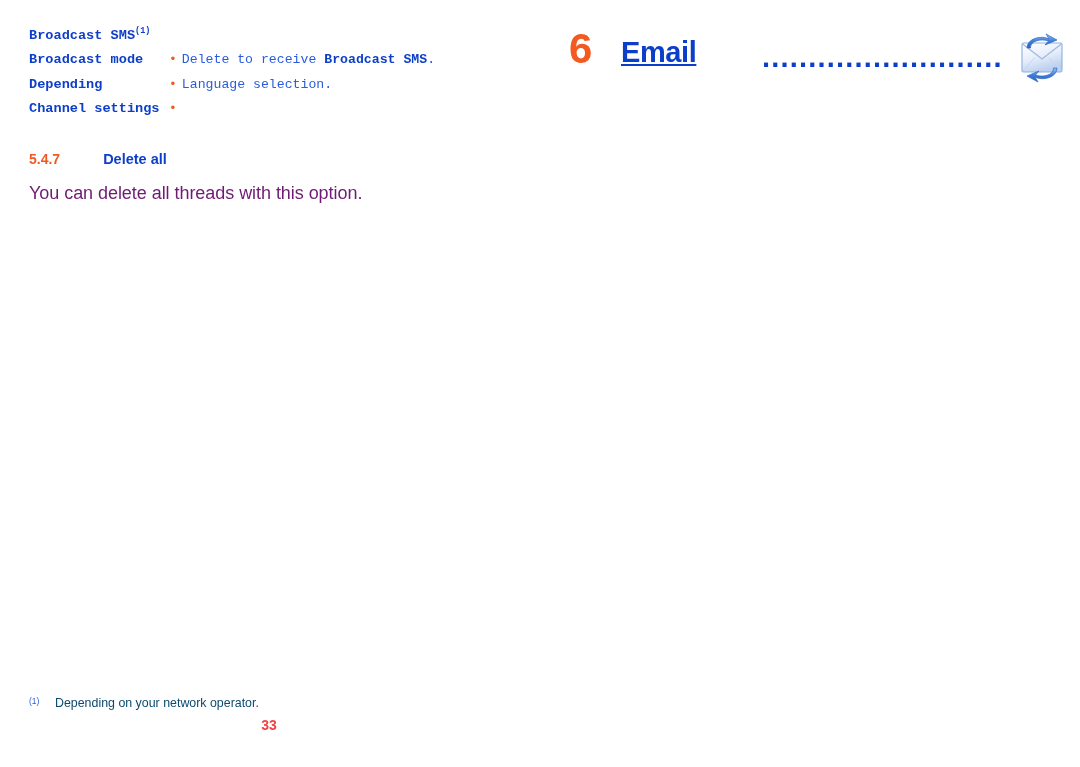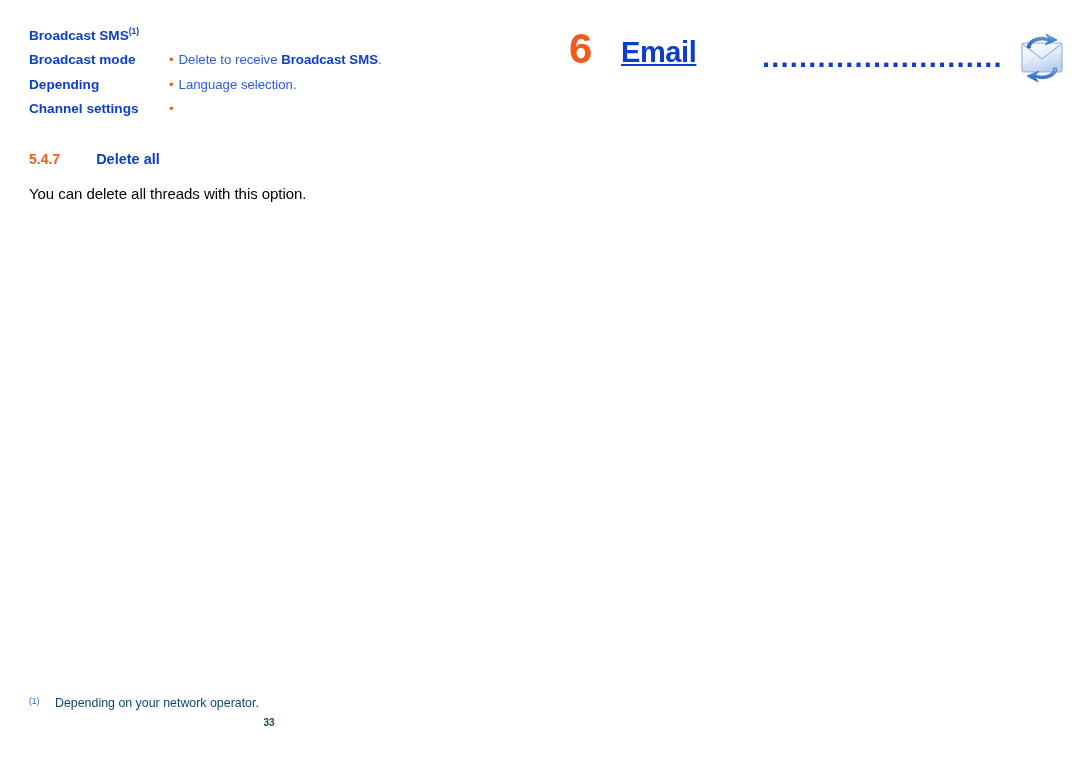--- a/index.html
+++ b/index.html
@@ -18,39 +18,40 @@
   .page {
     position: absolute;
     top: 0;
     height: 767px;
   }
   .page-left  { left: 0;   width: 540px; }
   .page-right { left: 540px; width: 540px; }
 
   
   .body-text {
-    color: #000000;
-    font-size: 15px;
+    color: #701a75;
+    font-size: 18px;
     line-height: 19.6px;
     text-align: justify;
     letter-spacing: -0.05px;
   }
   .bold-blue { font-weight: bold; color: #0d3ec9; }
 
   
   .spec-table {
     position: absolute;
     left: 29px;
     top: 22px;
     width: 420px;
   }
   .spec-row {
     display: flex;
     align-items: center;
     margin-bottom: 5.5px;
+    font-family: Liberation Mono, monospace;
   }
   .spec-term {
     width: 140px;
     flex: 0 0 140px;
     font-weight: bold;
     font-size: 13.6px;
     color: #0d3ec9;
     line-height: 19px;
   }
   .spec-sup {
@@ -69,31 +70,32 @@
     color: #2a5cdd;
     font-size: 13.2px;
     line-height: 19px;
     flex: 1;
   }
 
   .sec-heading {
     position: absolute;
     display: flex;
     align-items: flex-start;
+    gap: 21px;
   }
   .sec-num {
     color: #f15a22;
     font-weight: bold;
     font-size: 14px;
   }
   .sec-title-sm {
     color: #0d3ec9;
     font-weight: bold;
     font-size: 14.5px;
-    margin-left: 36px;
+    margin-left: 22px;
   }
 
   .left-para {
     position: absolute;
     left: 29px;
     top: 184px;
     width: 420px;
     text-align: left;
   }
 
@@ -116,22 +118,22 @@
     color: #0c4a6e;
     font-size: 12.4px;
     line-height: 16px;
   }
 
   .page-number {
     position: absolute;
     top: 717px;
     width: 100%;
     text-align: center;
-    color: #14532d;
-    font-size: 10px;
+    color: #ef4444;
+    font-size: 14px;
     font-weight: bold;
   }
   .page-left .page-number  { left: -1px; }
   .page-right .page-number { left: 0px; }
 
   
   .chapter-head {
     position: absolute;
     left: 29px;
     top: 30px;

